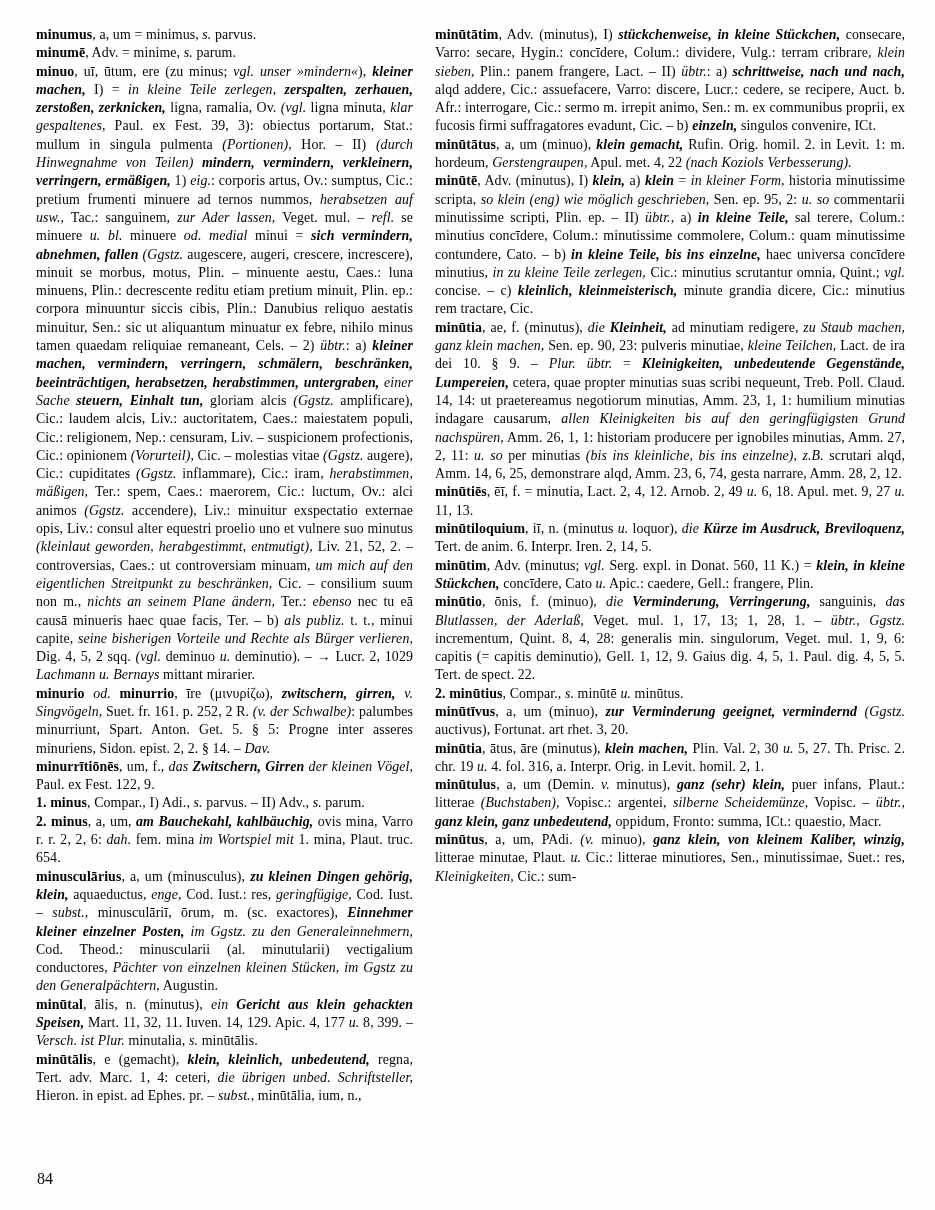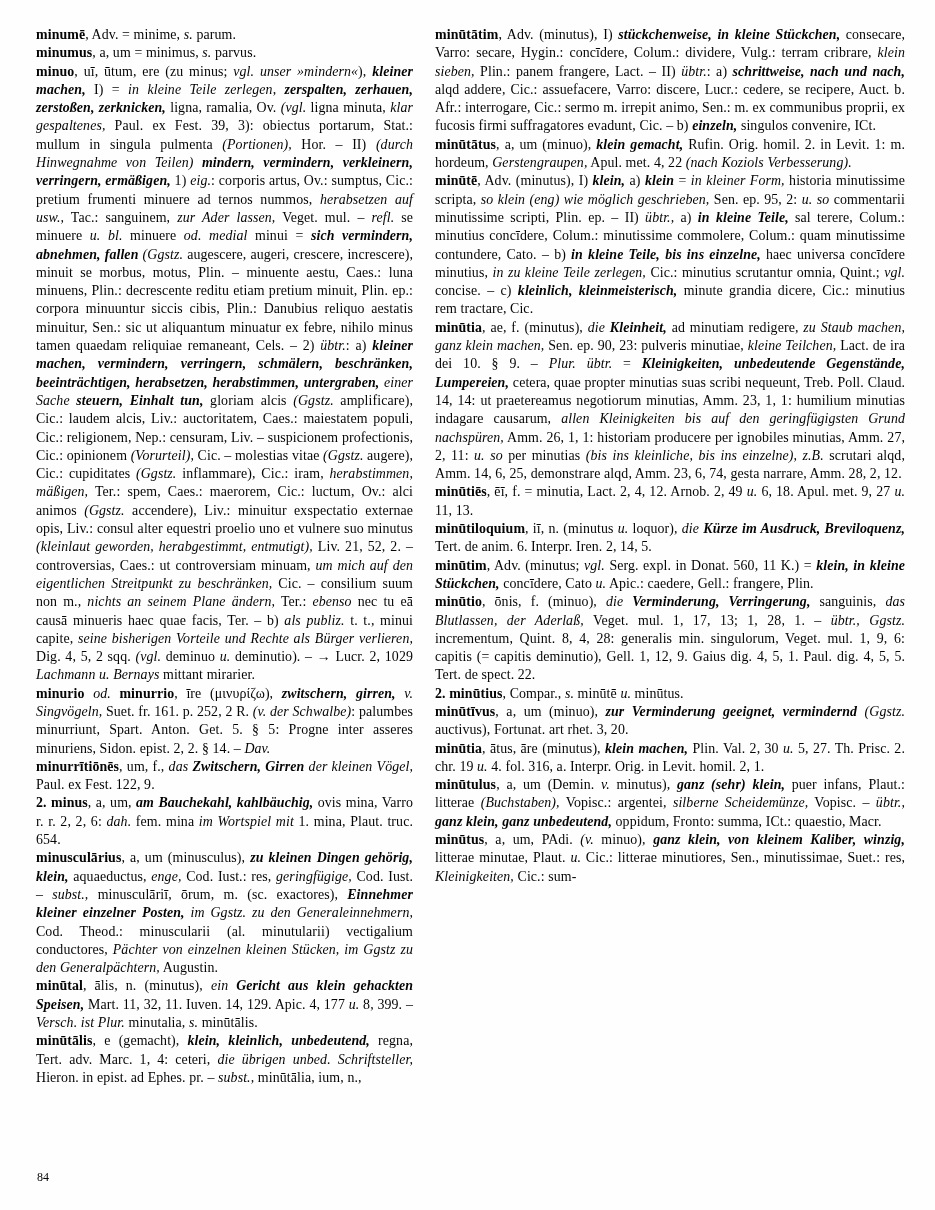--- a/index.html
+++ b/index.html
@@ -25,34 +25,35 @@
   }
   .col-left  { width:377px; flex:none; }
   .col-right { width:470px; flex:none; }
   p.entry { margin:0; padding:0; }
   .hw { font-weight:bold; }               
   .gl { font-weight:bold; font-style:italic; } 
   .it { font-style:italic; }
   .page-number {
     position:absolute;
     left:37px; top:1170px;
-    font-size:12px;
+    font-size:16px;
   }
 </style>
 </head>
 <body>
 
 <div class="page">
   <div class="columns">
     <div class="col col-left">
+        <p class="entry"><span class="hw">minumus</span><span>, a, um = minimus, </span><span class="it">s.</span><span> parvus.</span></p>
         <p class="entry"><span class="hw">minumē</span><span>, Adv. = minime, </span><span class="it">s.</span><span> parum.</span></p>
-        <p class="entry"><span class="hw">minumus</span><span>, a, um = minimus, </span><span class="it">s.</span><span> parvus.</span></p>
         <p class="entry"><span class="hw">minuo</span><span>, uī, ūtum, ere (zu minus; </span><span class="it">vgl. unser »mindern«</span><span>), </span><span class="gl">kleiner machen,</span><span> I) = </span><span class="it">in kleine Teile zerlegen</span><span>, </span><span class="gl">zerspalten, zerhauen, zerstoßen, zerknicken,</span><span> ligna, ramalia, Ov. </span><span class="it">(vgl.</span><span> ligna minuta, </span><span class="it">klar gespaltenes,</span><span> Paul. ex Fest. 39, 3): obiectus portarum, Stat.: mullum in singula pulmenta </span><span class="it">(Portionen),</span><span> Hor. – II) </span><span class="it">(durch Hinwegnahme von Teilen)</span><span> </span><span class="gl">mindern, vermindern, verkleinern, verringern, ermäßigen,</span><span> 1) </span><span class="it">eig.</span><span>: corporis artus, Ov.: sumptus, Cic.: pretium frumenti minuere ad ternos nummos, </span><span class="it">herabsetzen auf usw.,</span><span> Tac.: sanguinem, </span><span class="it">zur Ader lassen,</span><span> Veget. mul. – </span><span class="it">refl.</span><span> se minuere </span><span class="it">u. bl.</span><span> minuere </span><span class="it">od. medial</span><span> minui = </span><span class="gl">sich vermindern, abnehmen, fallen</span><span> </span><span class="it">(Ggstz.</span><span> augescere, augeri, crescere, increscere), minuit se morbus, motus, Plin. – minuente aestu, Caes.: luna minuens, Plin.: decrescente reditu etiam pretium minuit, Plin. ep.: corpora minuuntur siccis cibis, Plin.: Danubius reliquo aestatis minuitur, Sen.: sic ut aliquantum minuatur ex febre, nihilo minus tamen quaedam reliquiae remaneant, Cels. – 2) </span><span class="it">übtr.</span><span>: a) </span><span class="gl">kleiner machen, vermindern, verringern, schmälern, beschränken, beeinträchtigen, herabsetzen, herabstimmen, untergraben,</span><span> </span><span class="it">einer Sache</span><span> </span><span class="gl">steuern, Einhalt tun,</span><span> gloriam alcis </span><span class="it">(Ggstz.</span><span> amplificare), Cic.: laudem alcis, Liv.: auctoritatem, Caes.: maiestatem populi, Cic.: religionem, Nep.: censuram, Liv. – suspicionem profectionis, Cic.: opinionem </span><span class="it">(Vorurteil),</span><span> Cic. – molestias vitae </span><span class="it">(Ggstz.</span><span> augere), Cic.: cupiditates </span><span class="it">(Ggstz.</span><span> inflammare), Cic.: iram, </span><span class="it">herabstimmen, mäßigen,</span><span> Ter.: spem, Caes.: maerorem, Cic.: luctum, Ov.: alci animos </span><span class="it">(Ggstz.</span><span> accendere), Liv.: minuitur exspectatio externae opis, Liv.: consul alter equestri proelio uno et vulnere suo minutus </span><span class="it">(kleinlaut geworden, herabgestimmt, entmutigt),</span><span> Liv. 21, 52, 2. – controversias, Caes.: ut controversiam minuam, </span><span class="it">um mich auf den eigentlichen Streitpunkt zu beschränken,</span><span> Cic. – consilium suum non m., </span><span class="it">nichts an seinem Plane ändern,</span><span> Ter.: </span><span class="it">ebenso</span><span> nec tu eā causā minueris haec quae facis, Ter. – b) </span><span class="it">als publiz.</span><span> t. t., minui capite, </span><span class="it">seine bisherigen Vorteile und Rechte als Bürger verlieren,</span><span> Dig. 4, 5, 2 sqq. </span><span class="it">(vgl.</span><span> deminuo </span><span class="it">u.</span><span> deminutio). – → Lucr. 2, 1029 </span><span class="it">Lachmann u. Bernays</span><span> mittant mirarier.</span></p>
         <p class="entry"><span class="hw">minurio</span><span> </span><span class="it">od.</span><span> </span><span class="hw">minurrio</span><span>, īre (μινυρίζω), </span><span class="gl">zwitschern, girren,</span><span> </span><span class="it">v. Singvögeln,</span><span> Suet. fr. 161. p. 252, 2 R. </span><span class="it">(v. der Schwalbe)</span><span>: palumbes minurriunt, Spart. Anton. Get. 5. § 5: Progne inter asseres minuriens, Sidon. epist. 2, 2. § 14. – </span><span class="it">Dav.</span></p>
         <p class="entry"><span class="hw">minurrītiōnēs</span><span>, um, f., </span><span class="it">das </span><span class="gl">Zwitschern, Girren</span><span class="it"> der kleinen Vögel,</span><span> Paul. ex Fest. 122, 9.</span></p>
+        <p class="entry"><span class="hw">1. minus</span><span>, Compar., I) Adi., </span><span class="it">s.</span><span> parvus. – II) Adv., </span><span class="it">s.</span><span> parum.</span></p>
         <p class="entry"><span class="hw">2. minus</span><span>, a, um, </span><span class="gl">am Bauchekahl, kahlbäuchig,</span><span> ovis mina, Varro r. r. 2, 2, 6: </span><span class="it">dah.</span><span> fem. mina </span><span class="it">im Wortspiel mit</span><span> 1. mina, Plaut. truc. 654.</span></p>
         <p class="entry"><span class="hw">minusculārius</span><span>, a, um (minusculus), </span><span class="gl">zu kleinen Dingen gehörig, klein,</span><span> aquaeductus, </span><span class="it">enge,</span><span> Cod. Iust.: res, </span><span class="it">geringfügige,</span><span> Cod. Iust. – </span><span class="it">subst.,</span><span> minusculāriī, ōrum, m. (sc. exactores), </span><span class="gl">Einnehmer kleiner einzelner Posten,</span><span> </span><span class="it">im Ggstz. zu den Generaleinnehmern,</span><span> Cod. Theod.: minuscularii (al. minutularii) vectigalium conductores, </span><span class="it">Pächter von einzelnen kleinen Stücken, im Ggstz zu den Generalpächtern,</span><span> Augustin.</span></p>
         <p class="entry"><span class="hw">minūtal</span><span>, ālis, n. (minutus), </span><span class="it">ein </span><span class="gl">Gericht aus klein gehackten Speisen,</span><span> Mart. 11, 32, 11. Iuven. 14, 129. Apic. 4, 177 </span><span class="it">u.</span><span> 8, 399. – </span><span class="it">Versch. ist Plur.</span><span> minutalia, </span><span class="it">s.</span><span> minūtālis.</span></p>
         <p class="entry"><span class="hw">minūtālis</span><span>, e (gemacht), </span><span class="gl">klein, kleinlich, unbedeutend,</span><span> regna, Tert. adv. Marc. 1, 4: ceteri, </span><span class="it">die übrigen unbed. Schriftsteller,</span><span> Hieron. in epist. ad Ephes. pr. – </span><span class="it">subst.,</span><span> minūtālia, ium, n.,</span></p>
       </div>
     <div class="col col-right">
         <p class="entry"><span class="hw">minūtātim</span><span>, Adv. (minutus), I) </span><span class="gl">stückchenweise, in kleine Stückchen,</span><span> consecare, Varro: secare, Hygin.: concīdere, Colum.: dividere, Vulg.: terram cribrare, </span><span class="it">klein sieben,</span><span> Plin.: panem frangere, Lact. – II) </span><span class="it">übtr.</span><span>: a) </span><span class="gl">schrittweise, nach und nach,</span><span> alqd addere, Cic.: assuefacere, Varro: discere, Lucr.: cedere, se recipere, Auct. b. Afr.: interrogare, Cic.: sermo m. irrepit animo, Sen.: m. ex communibus proprii, ex fucosis firmi suffragatores evadunt, Cic. – b) </span><span class="gl">einzeln,</span><span> singulos convenire, ICt.</span></p>
         <p class="entry"><span class="hw">minūtātus</span><span>, a, um (minuo), </span><span class="gl">klein gemacht,</span><span> Rufin. Orig. homil. 2. in Levit. 1: m. hordeum, </span><span class="it">Gerstengraupen,</span><span> Apul. met. 4, 22 </span><span class="it">(nach Koziols Verbesserung).</span></p>
         <p class="entry"><span class="hw">minūtē</span><span>, Adv. (minutus), I) </span><span class="gl">klein,</span><span> a) </span><span class="gl">klein</span><span> = </span><span class="it">in kleiner Form,</span><span> historia minutissime scripta, </span><span class="it">so klein (eng) wie möglich geschrieben,</span><span> Sen. ep. 95, 2: </span><span class="it">u. so</span><span> commentarii minutissime scripti, Plin. ep. – II) </span><span class="it">übtr.,</span><span> a) </span><span class="gl">in kleine Teile,</span><span> sal terere, Colum.: minutius concīdere, Colum.: minutissime commolere, Colum.: quam minutissime contundere, Cato. – b) </span><span class="gl">in kleine Teile, bis ins einzelne,</span><span> haec universa concīdere minutius, </span><span class="it">in zu kleine Teile zerlegen,</span><span> Cic.: minutius scrutantur omnia, Quint.; </span><span class="it">vgl.</span><span> concise. – c) </span><span class="gl">kleinlich, kleinmeisterisch,</span><span> minute grandia dicere, Cic.: minutius rem tractare, Cic.</span></p>
         <p class="entry"><span class="hw">minūtia</span><span>, ae, f. (minutus), </span><span class="it">die </span><span class="gl">Kleinheit,</span><span> ad minutiam redigere, </span><span class="it">zu Staub machen, ganz klein machen,</span><span> Sen. ep. 90, 23: pulveris minutiae, </span><span class="it">kleine Teilchen,</span><span> Lact. de ira dei 10. § 9. – </span><span class="it">Plur. übtr.</span><span> = </span><span class="gl">Kleinigkeiten, unbedeutende Gegenstände, Lumpereien,</span><span> cetera, quae propter minutias suas scribi nequeunt, Treb. Poll. Claud. 14, 14: ut praetereamus negotiorum minutias, Amm. 23, 1, 1: humilium minutias indagare causarum, </span><span class="it">allen Kleinigkeiten bis auf den geringfügigsten Grund nachspüren,</span><span> Amm. 26, 1, 1: historiam producere per ignobiles minutias, Amm. 27, 2, 11: </span><span class="it">u. so</span><span> per minutias </span><span class="it">(bis ins kleinliche, bis ins einzelne),</span><span> </span><span class="it">z.B.</span><span> scrutari alqd, Amm. 14, 6, 25, demonstrare alqd, Amm. 23, 6, 74, gesta narrare, Amm. 28, 2, 12.</span></p>

